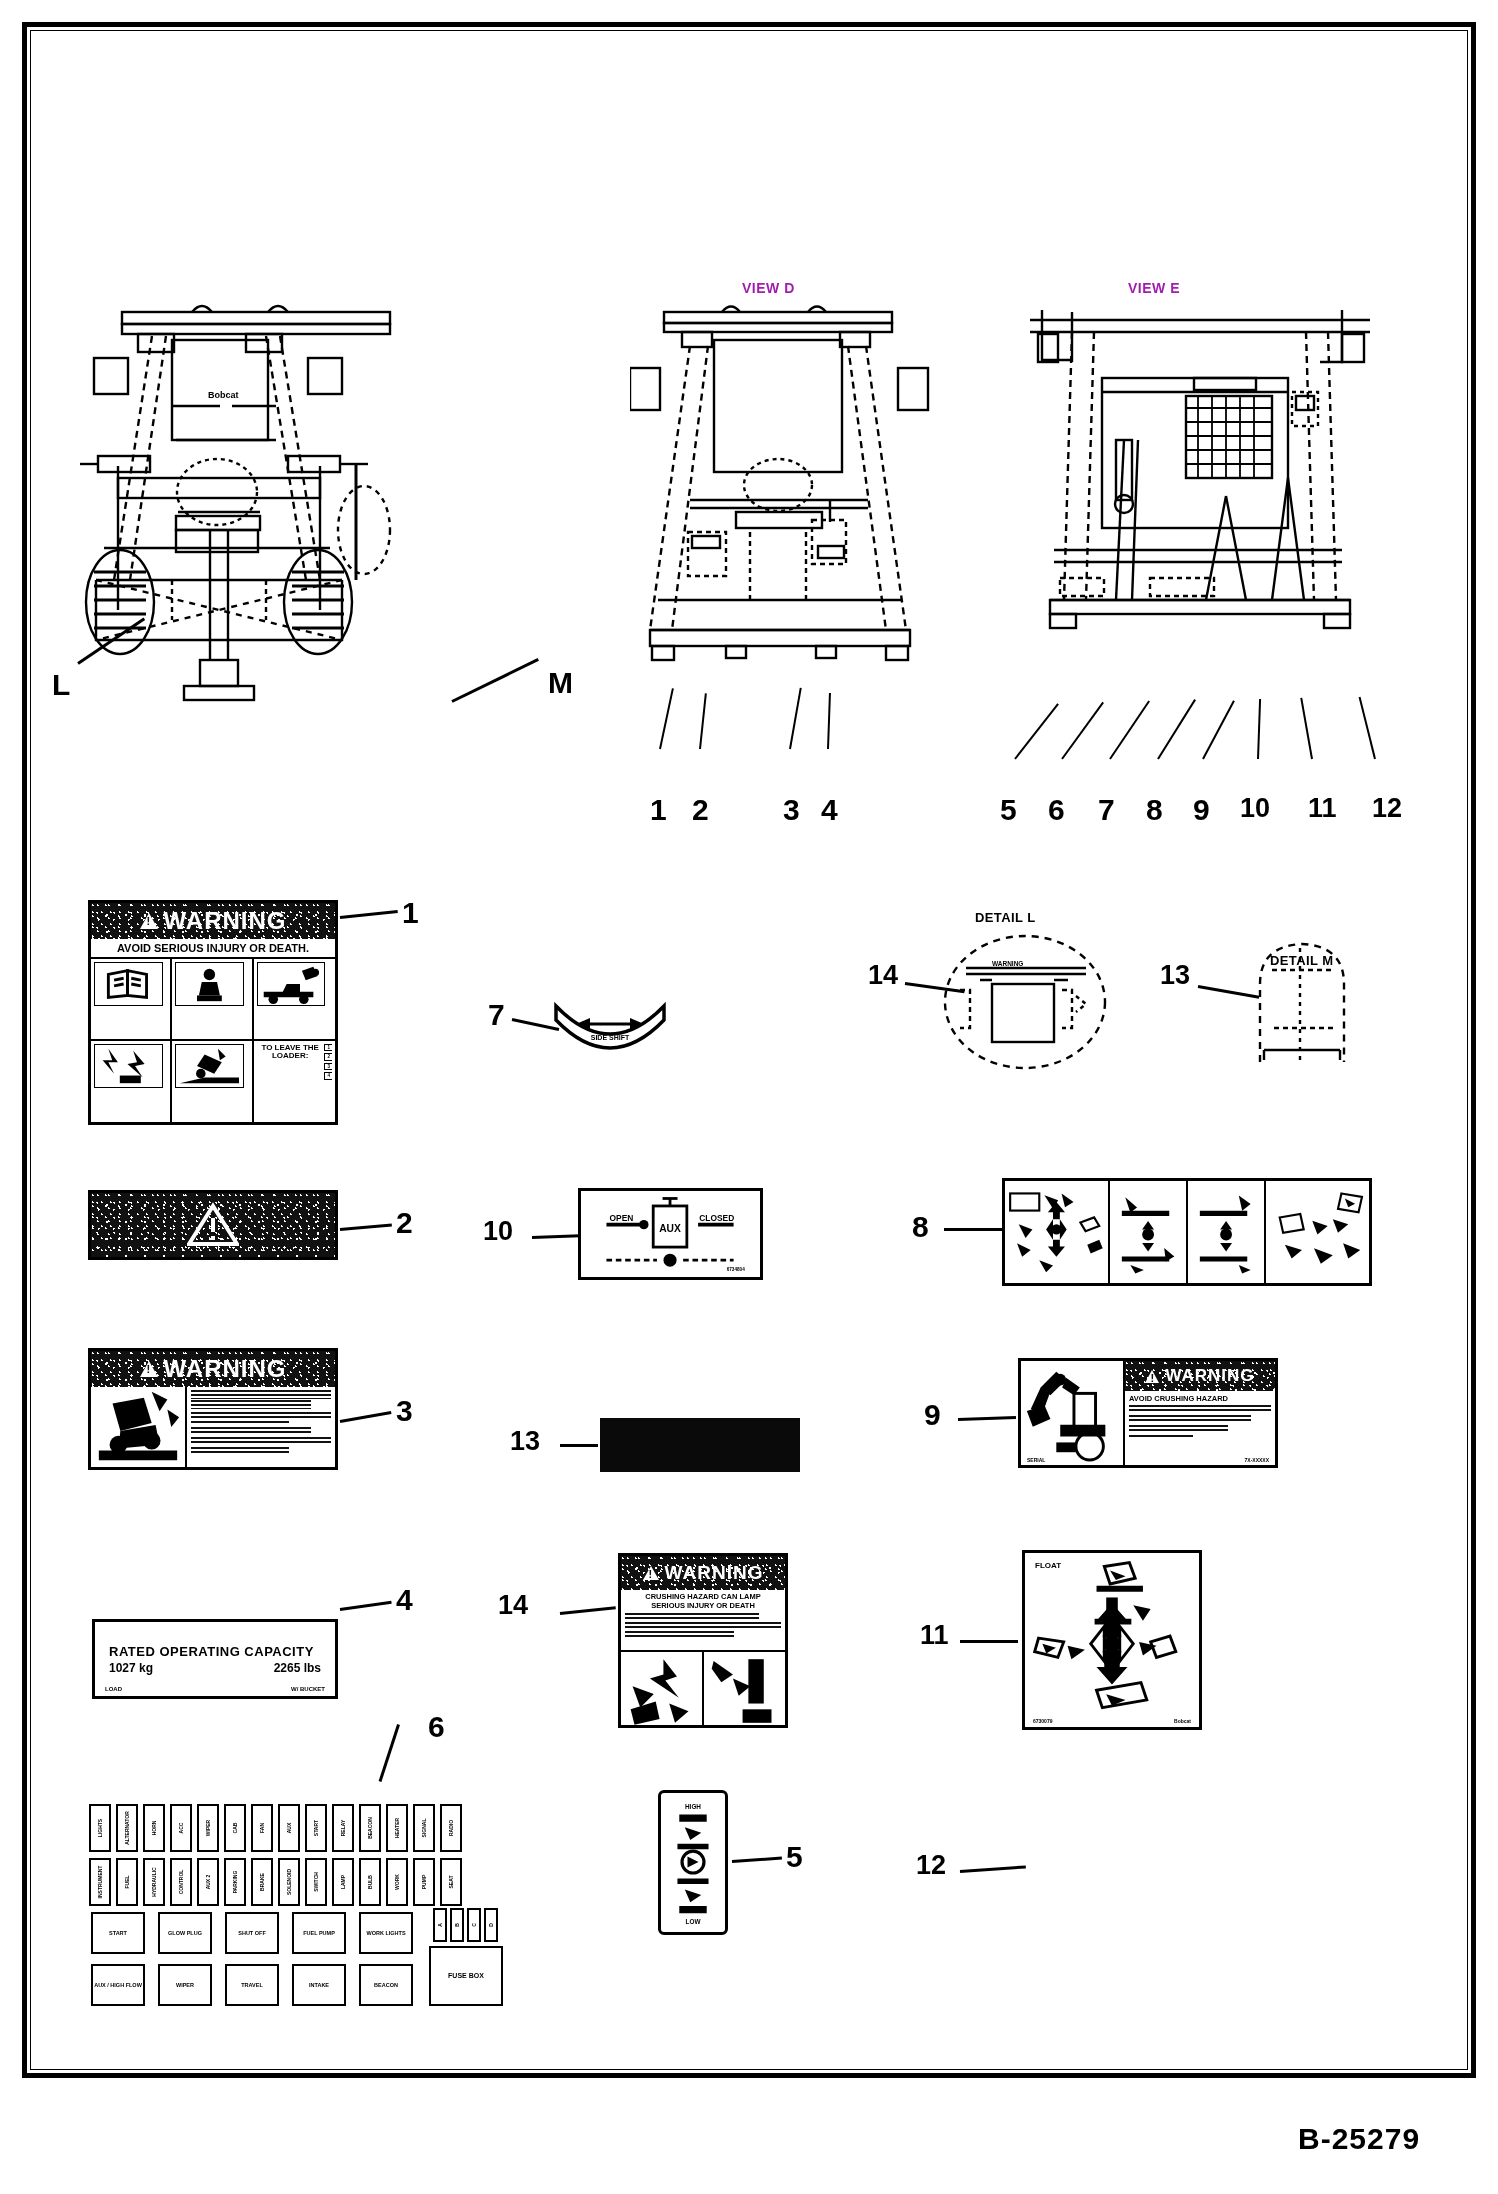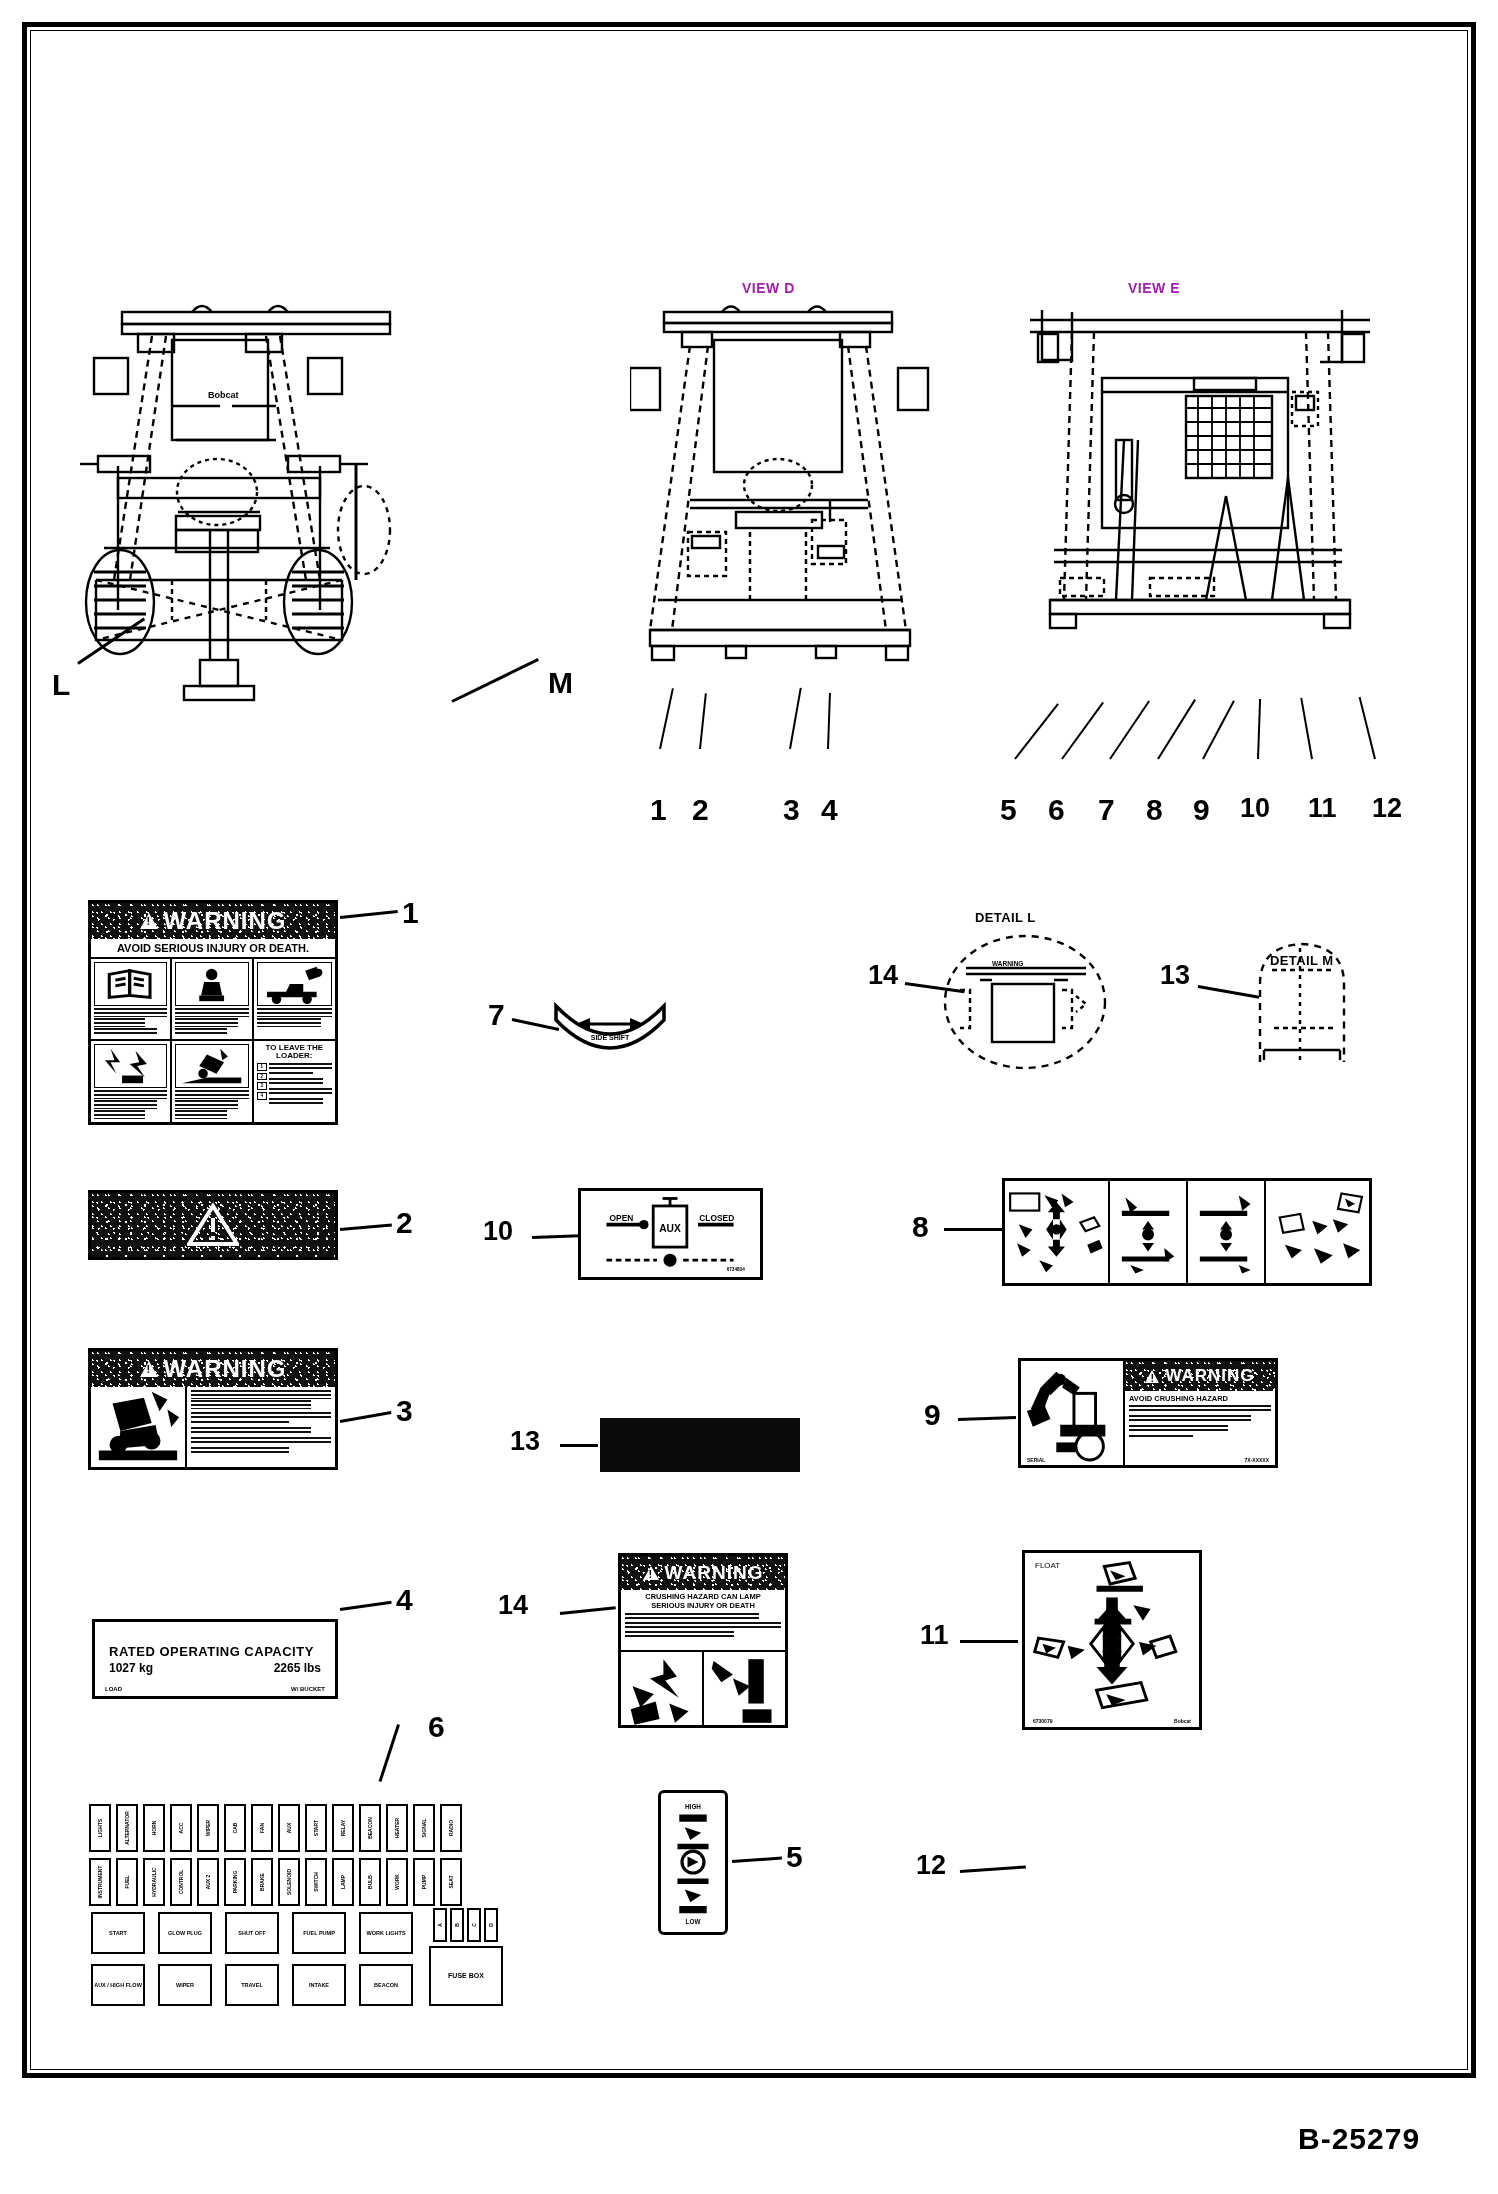--- a/index.html
+++ b/index.html
@@ -117,21 +117,21 @@
     display: grid;
     grid-template-columns: 1fr 1fr 1fr;
     grid-template-rows: 1fr 1fr;
     height: 100%;
   }
   .cell {
     border-right: 2px solid #000;
     border-bottom: 2px solid #000;
     padding: 3px;
     display: flex;
-    flex-direction: column;
+    flex-direction: row;
     overflow: hidden;
   }
   .cell:nth-child(3n) { border-right: none; }
   .pict {
     flex: 0 0 auto;
     height: 44px;
     border: 1.5px solid #000;
     margin-bottom: 2px;
     position: relative;
     background: #fff;
@@ -180,21 +180,21 @@
     text-align: center; color: #000;
   }
   .pb-lbl { font-size: 12px; font-weight: bold; color:#000; }
   .pcircle {
     display:inline-block; width:17px;height:17px;border-radius:50%;
     border:2.5px solid #000; text-align:center; line-height:13px;
     font-size:11px;font-weight:bold;color:#000; vertical-align: middle;
   }
   .pcircle.dbl { box-shadow: 0 0 0 2.5px #fff, 0 0 0 5px #000; margin: 0 4px; }
 
-  .float-lbl { font-size: 8px; font-weight: normal; color:#000; }
+  .float-lbl { font-size: 8px; font-weight: bold; color:#000; }
   .corner-code { font-size: 5px; font-weight: bold; color:#000; }
 
   
   .fusepanel { position: absolute; }
   .fuse-row { display: flex; gap: 5px; }
   .fuse-slot {
     border: 2px solid #000;
     background: #fff;
     position: relative;
     overflow: hidden;

